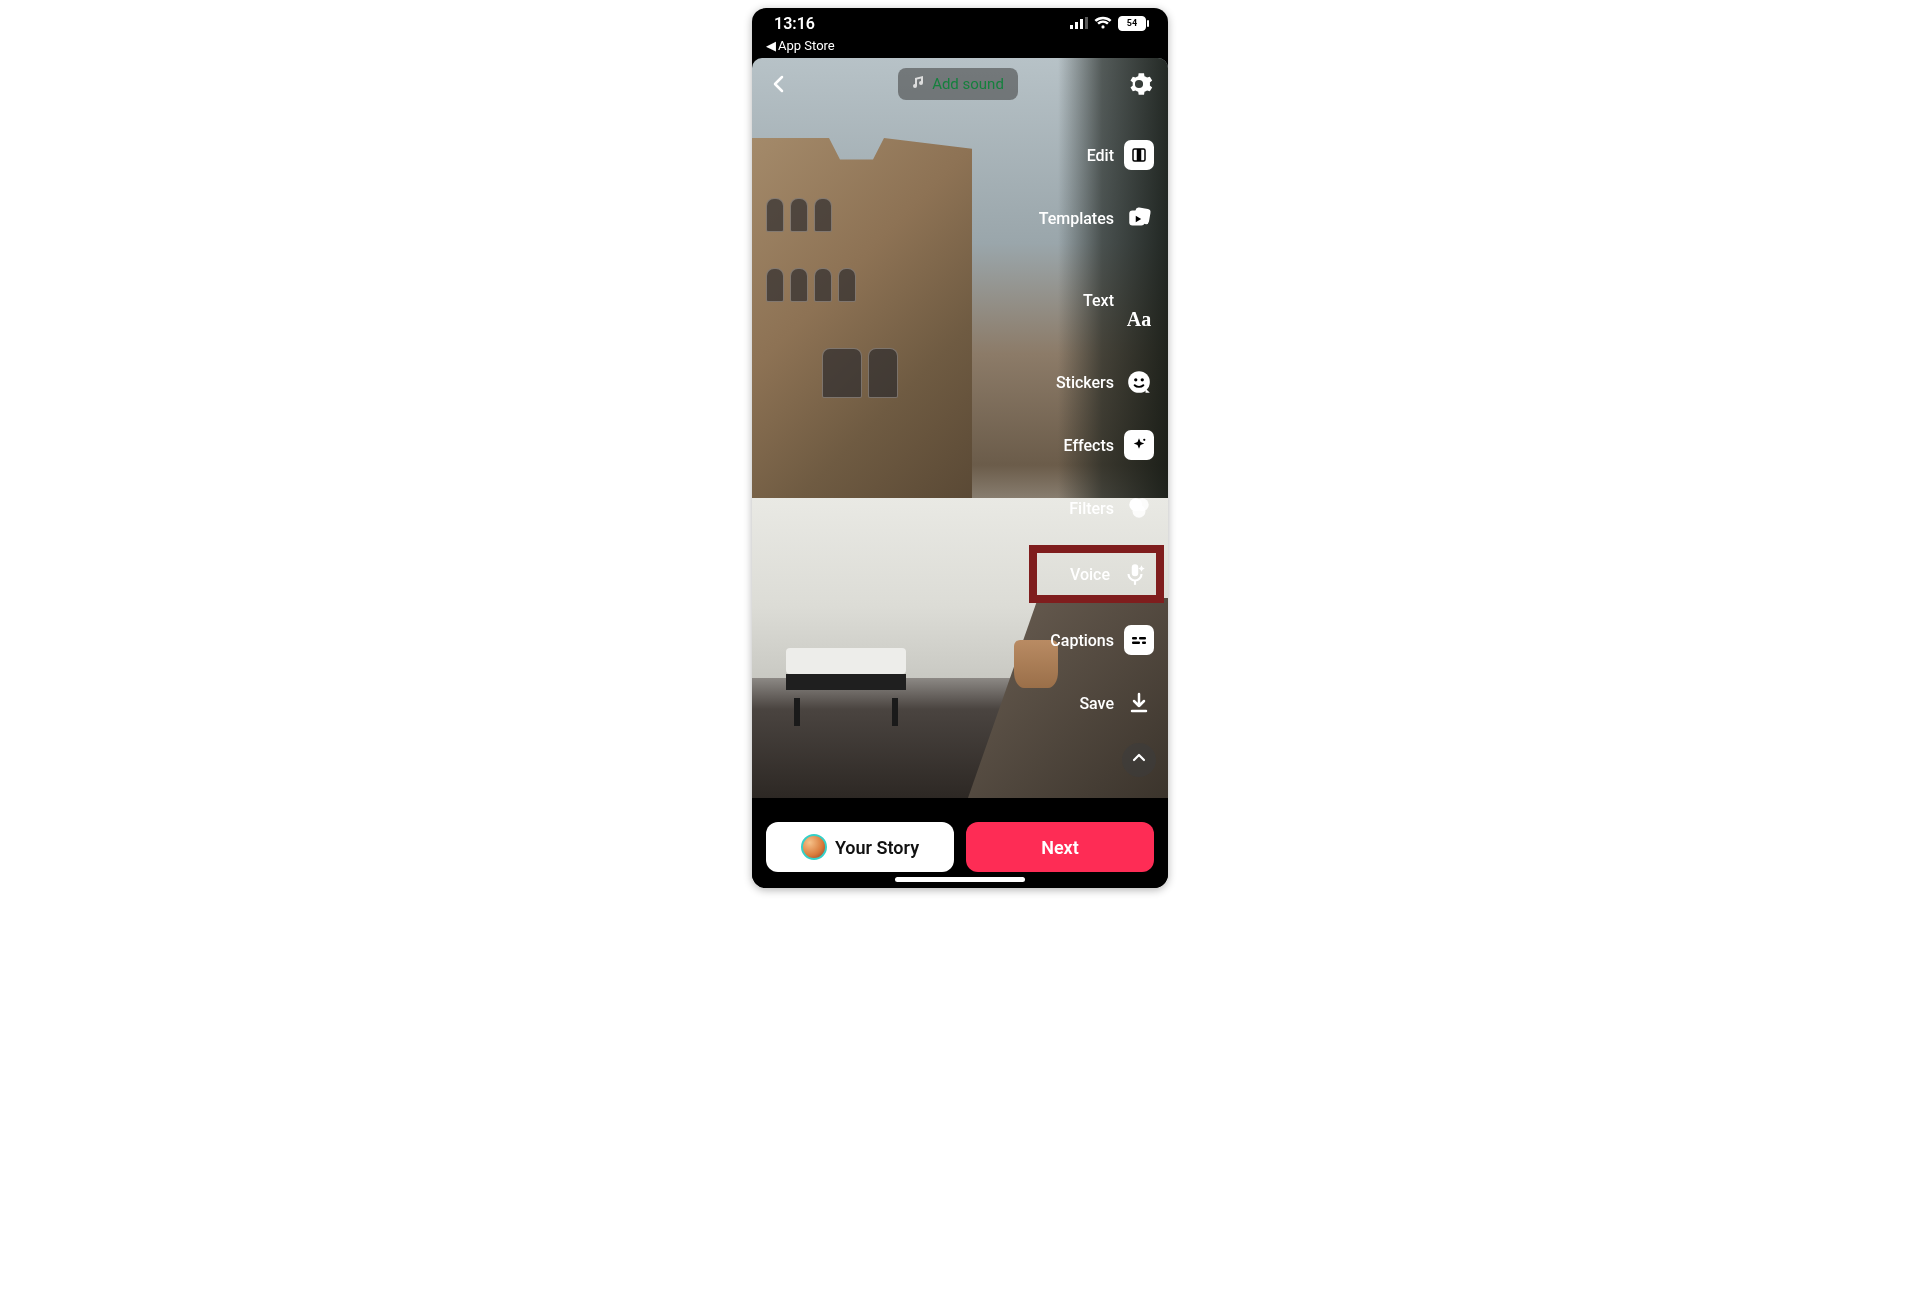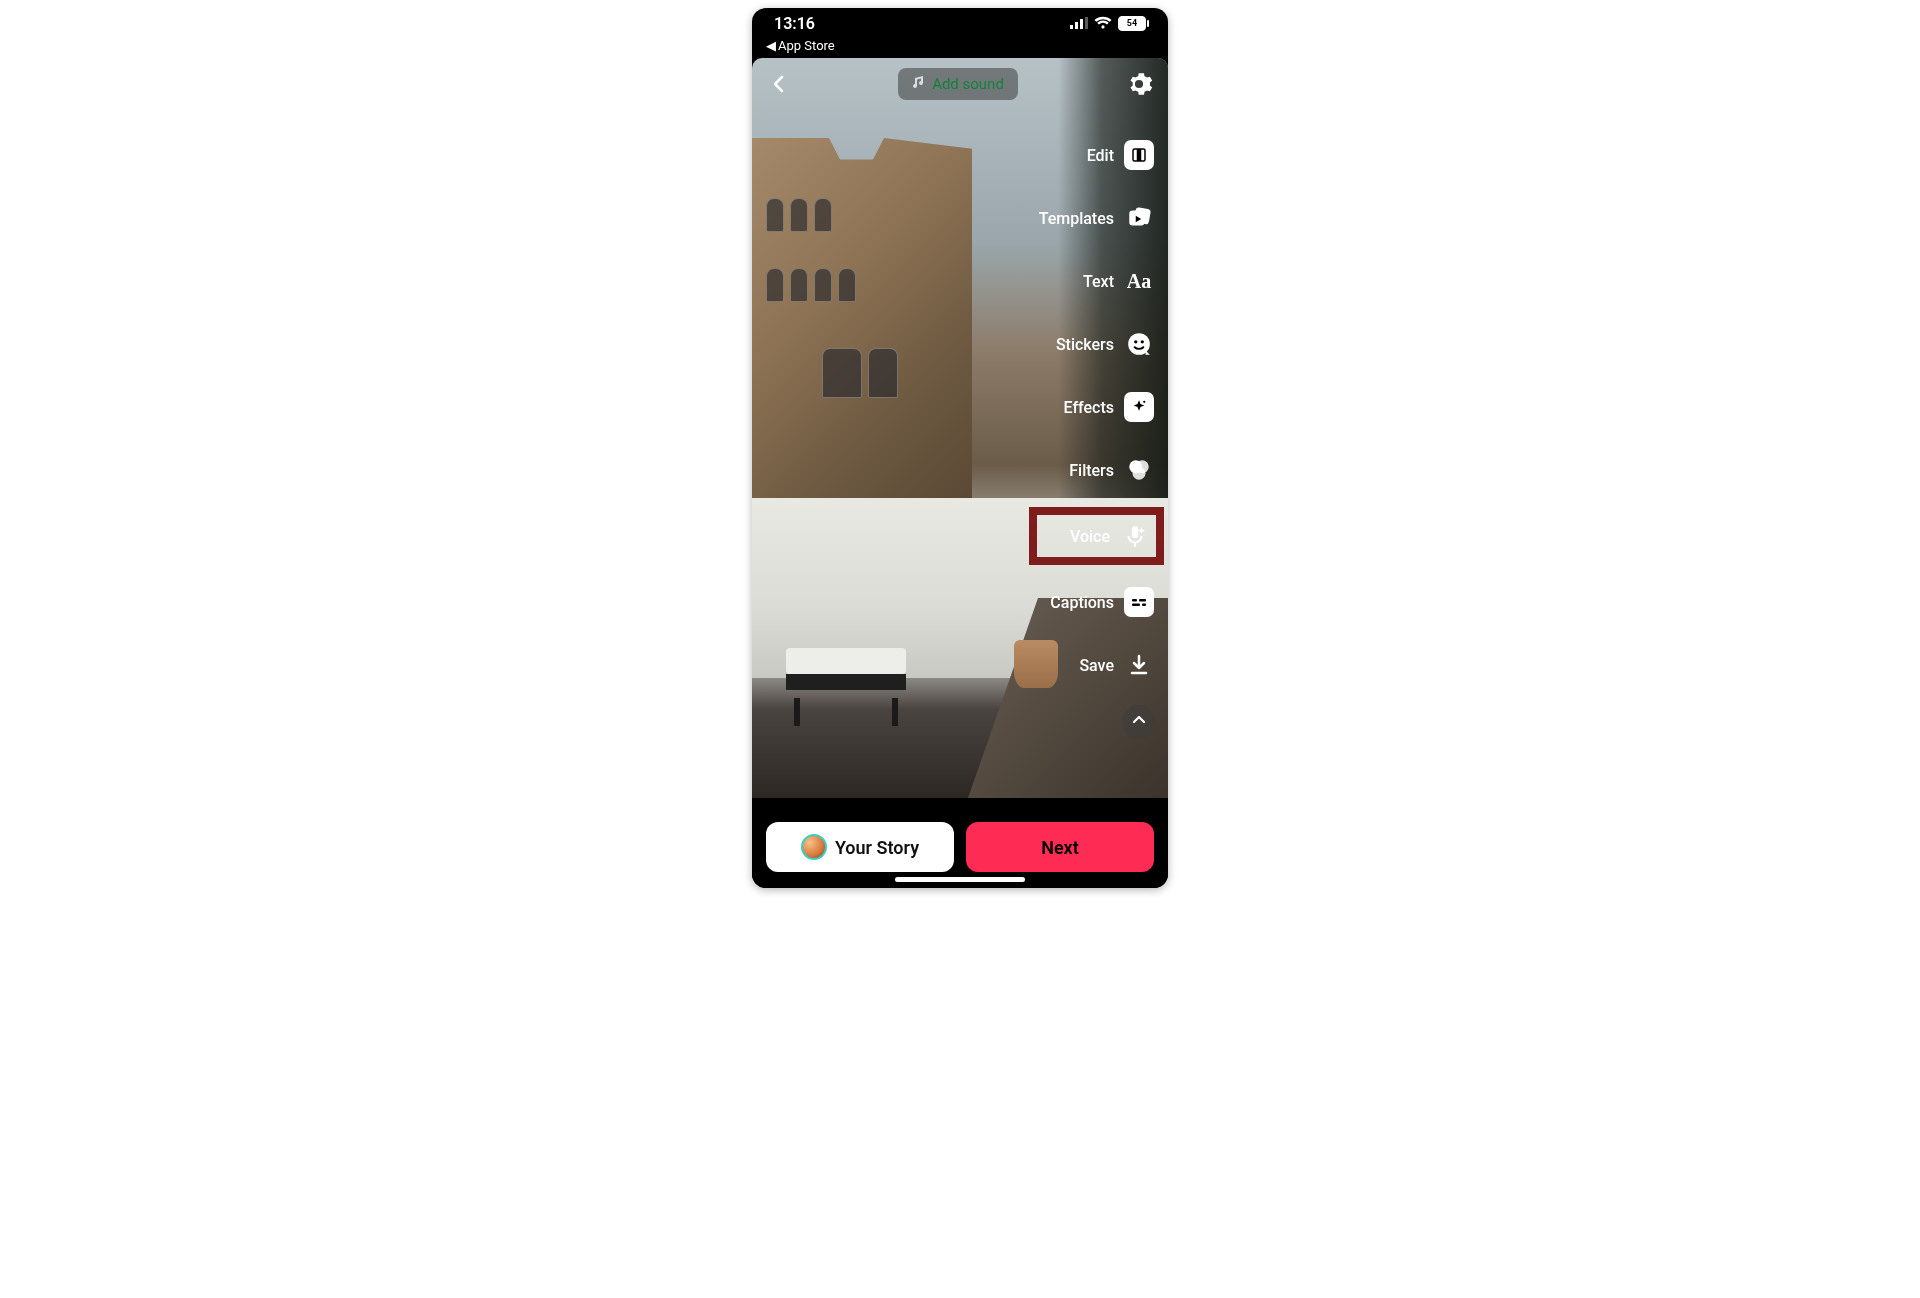--- a/index.html
+++ b/index.html
@@ -163,21 +163,21 @@
   .btn {
     flex:1;
     height:50px;
     border-radius:12px;
     display:flex; align-items:center; justify-content:center;
     font-size:18px;
     font-weight:600;
     gap:8px;
   }
   .btn-story { background:#fff; color:#111; }
-  .btn-next  { background:#fe2c55; color:#000000; }
+  .btn-next  { background:#fe2c55; color:#ffffff; }
   .avatar {
     width:26px; height:26px; border-radius:50%;
     background: radial-gradient(circle at 30% 30%, #f6c28a, #d97a3a 60%, #8b3b2a);
     border:2px solid #35d0c7;
   }
   .home-indicator {
     position:absolute; bottom:6px; left:50%; transform:translateX(-50%);
     width:130px; height:5px; background:#fff; border-radius:3px;
   }
   .battery-pill {
@@ -289,21 +289,21 @@
           <svg width="26" height="26" viewBox="0 0 24 24">
               <rect x="3" y="5" width="14" height="14" rx="3" fill="#fff"></rect>
               <rect x="8" y="3" width="14" height="14" rx="3" fill="#fff" transform="rotate(10 15 10)"></rect>
               <path d="M9 10l5 3-5 3z" fill="#000"></path>
             </svg>
         </span>
       </div>
 
       <div class="sidebar-item">
         <span>Text</span>
-        <span class="tool-icon" style="font-weight:800; font-size:20px; font-family:Georgia,serif;">Aa</span>
+        <span class="tool-icon" style="font-weight:800; font-size:20px; font-family:Georgia,serif;margin-top:38px;">Aa</span>
       </div>
 
       <div class="sidebar-item">
         <span>Stickers</span>
         <span class="tool-icon">
           <svg width="26" height="26" viewBox="0 0 24 24">
               <circle cx="12" cy="12" r="10" fill="#fff"></circle>
               <circle cx="9" cy="10" r="1.5" fill="#000"></circle>
               <circle cx="15" cy="10" r="1.5" fill="#000"></circle>
               <path d="M8 15c2 2 6 2 8 0" stroke="#000" stroke-width="1.8" fill="none" stroke-linecap="round"></path>

